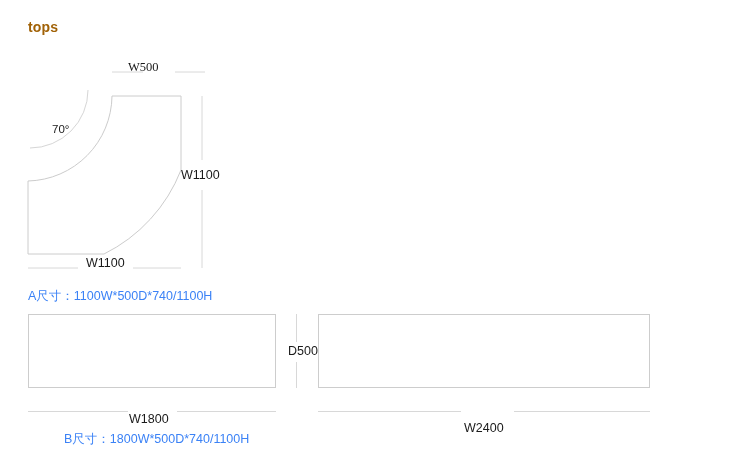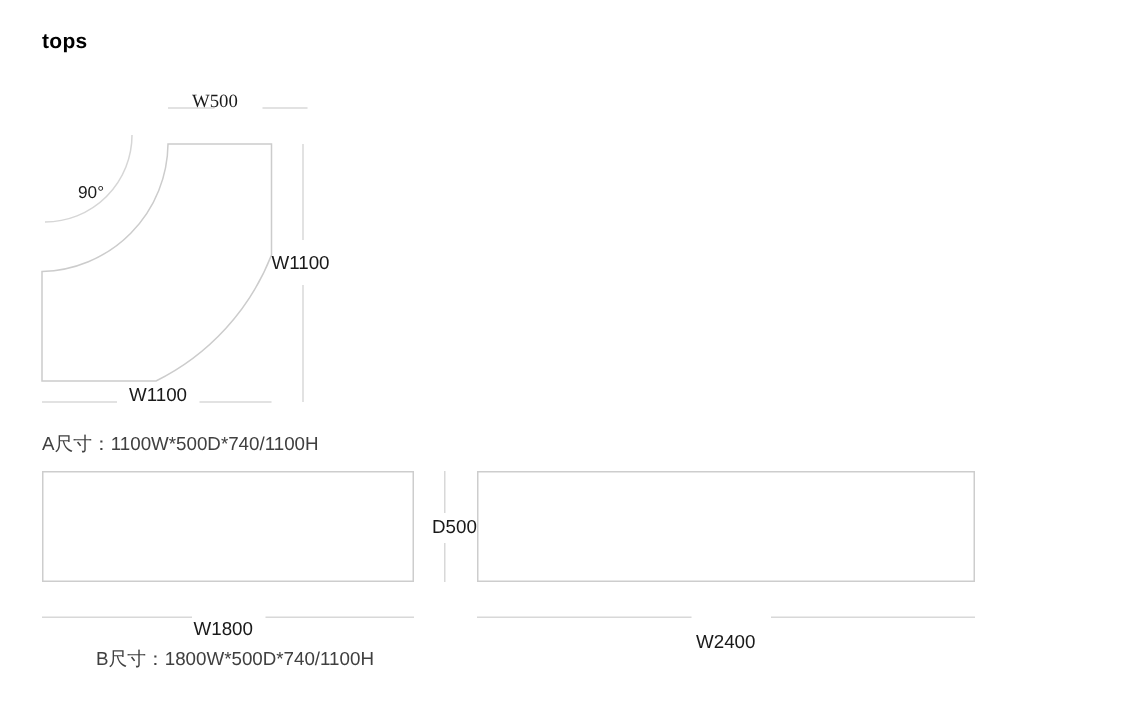--- a/index.html
+++ b/index.html
@@ -11,41 +11,41 @@
     overflow:hidden;
     position:relative;
   }
   #page{position:absolute;left:0;top:0;width:750px;height:470px;}
 
   .title{
     position:absolute;
     left:28px;top:19px;
     font-size:14px;
     font-weight:bold;
-    color:#000000;
+    color:#a16207;
     letter-spacing:0.2px;
     white-space:nowrap;
   }
 
   
   .figA{position:absolute;left:0px;top:50px;width:270px;height:230px;}
   .figA svg{display:block;}
 
   .dimlabel{
     position:absolute;
     font-size:12.5px;
     color:#1a1a1a;
     white-space:nowrap;
   }
 
   
   .caption{
     position:absolute;
     font-size:12.5px;
-    color:#404040;
+    color:#3b82f6;
     white-space:nowrap;
   }
 
   
   .rect{
     position:absolute;
     border:1px solid #cdcdcd;
     background:#ffffff;
     box-sizing:border-box;
   }
@@ -84,21 +84,21 @@
       <line x1="202" y1="140" x2="202" y2="218" stroke="#d8d8d8" stroke-width="1"></line>
 
       <line x1="28" y1="218" x2="78" y2="218" stroke="#d8d8d8" stroke-width="1"></line>
 
       <line x1="133" y1="218" x2="181" y2="218" stroke="#d8d8d8" stroke-width="1"></line>
     </svg>
 
     <span class="dimlabel" style="left:128px;top:10px;font-family:Liberation Serif, serif;">W500</span>
     <span class="dimlabel" style="left:181px;top:118px;">W1100</span>
     <span class="dimlabel" style="left:86px;top:206px;">W1100</span>
-    <span class="dimlabel" style="left:52px;top:73px;font-size:11.5px;">90°</span>
+    <span class="dimlabel" style="left:52px;top:73px;font-size:11.5px;">70°</span>
   </div>
 
   <div class="caption" style="left:28px;top:288px;">A尺寸：1100W*500D*740/1100H</div>
 
   <div class="rect" style="left:28px;top:314px;width:248px;height:74px;"></div>
 
   <div class="dimline-h" style="left:28px;top:411px;width:100px;"></div>
   <div class="dimline-h" style="left:177px;top:411px;width:99px;"></div>
   <div class="dimlabel" style="left:129px;top:412px;">W1800</div>
 

